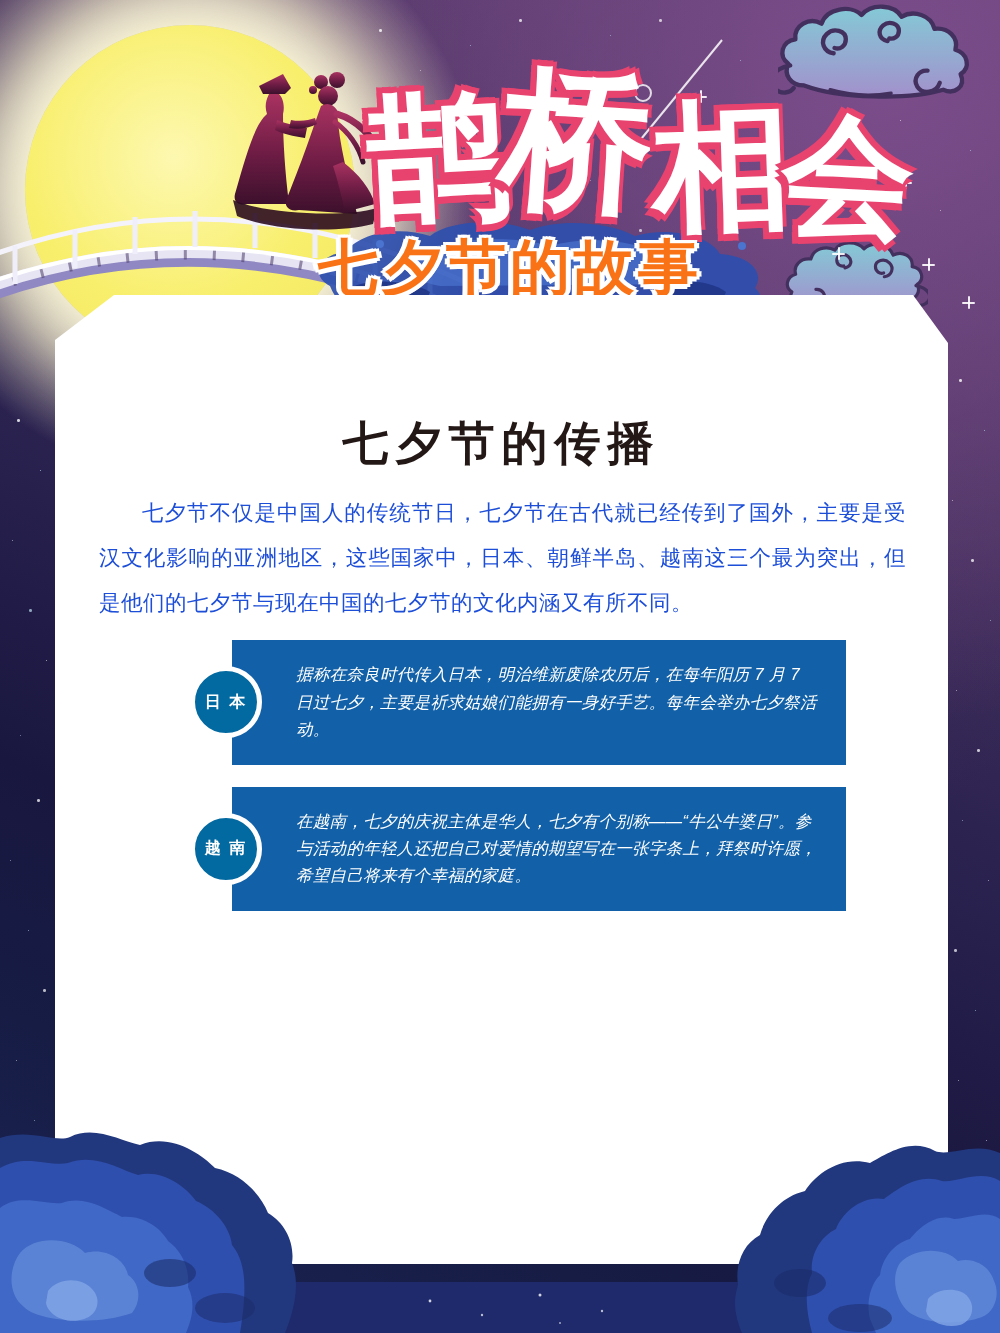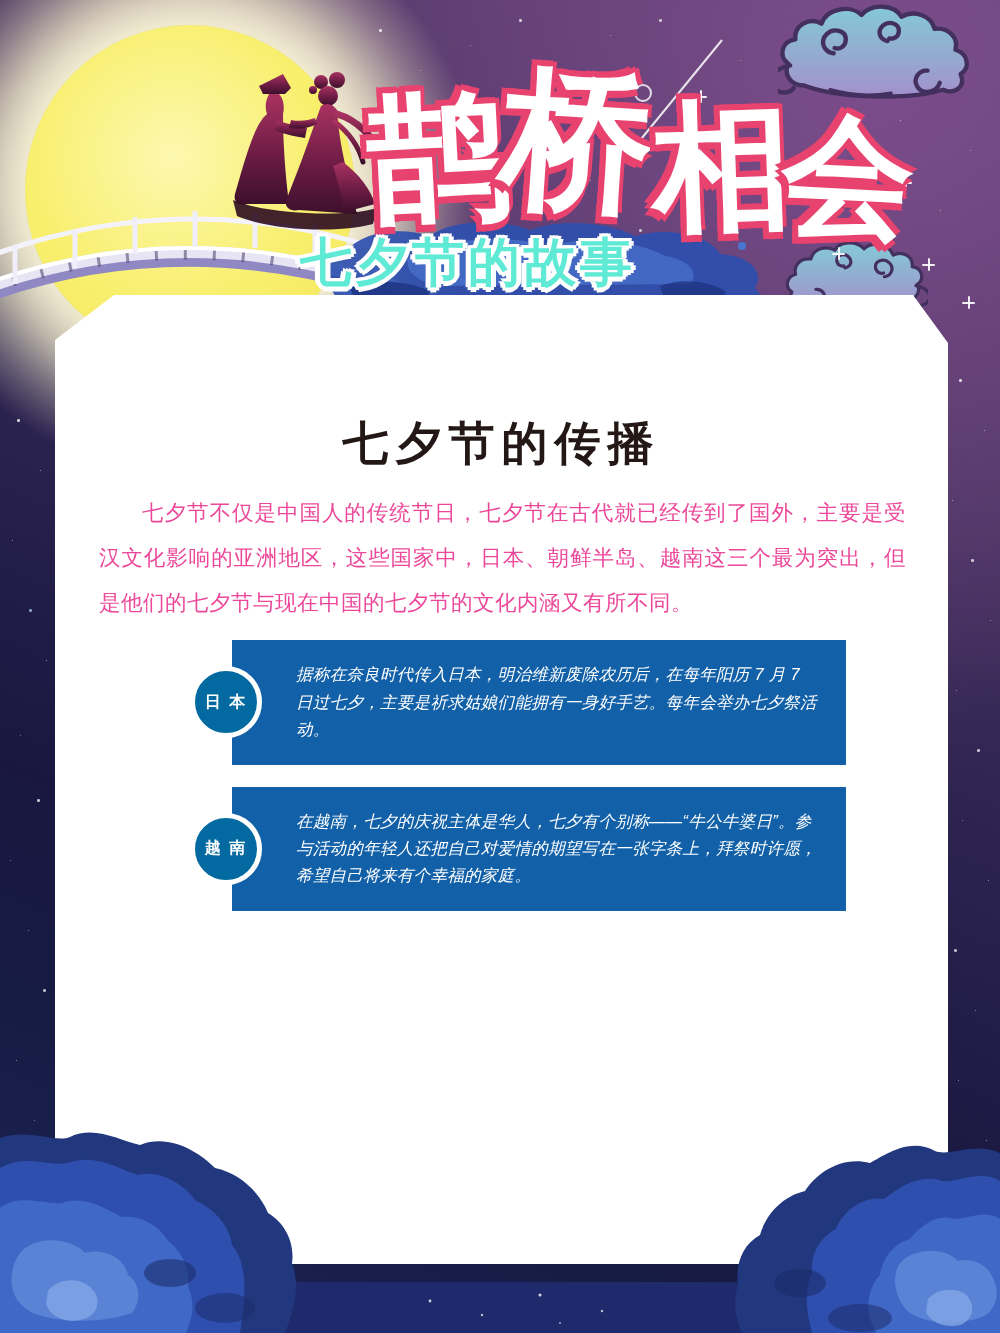--- a/index.html
+++ b/index.html
@@ -65,38 +65,38 @@
   .tchar{
     position:absolute;font-weight:900;color:#ffffff;line-height:1;
     text-shadow:-6px 0 0 #e8436f,0 -6px 0 #e8436f,0 7px 0 #e8436f,
                 -6px -6px 0 #e8436f,-6px 7px 0 #e8436f,4px -5px 0 #e8436f;
   }
   .tc0{left:8px;top:30px;font-size:142px;transform:rotate(-3deg);}
   .tc1{left:142px;top:10px;font-size:152px;transform:rotate(4deg);}
   .tc2{left:292px;top:42px;font-size:140px;transform:rotate(-2deg);}
   .tc3{left:422px;top:56px;font-size:132px;transform:rotate(3deg);}
   .subtitle{
-    left:300px;top:228px;width:420px;z-index:4;
-    font-size:52px;font-weight:900;letter-spacing:4px;color:#5eead4;
+    left:300px;top:228px;width:420px;z-index:4;text-align:center;
+    font-size:60px;font-weight:900;letter-spacing:4px;color:#f97316;
     text-shadow:3px 0 0 #fff,-3px 0 0 #fff,0 3px 0 #fff,0 -3px 0 #fff,
                 3px 3px 0 #fff,-3px -3px 0 #fff,3px -3px 0 #fff,-3px 3px 0 #fff,
                 0 5px 0 #fff,5px 0 0 #fff,-5px 0 0 #fff;
   }
   
   .card{
     left:55px;top:295px;width:893px;height:969px;background:#ffffff;z-index:5;
     clip-path:polygon(59px 0,858px 0,893px 48px,893px 929px,853px 969px,40px 969px,0 929px,0 45px);
   }
   .card-heading{
     margin:118px 0 0 0;text-align:center;
     font-size:46px;font-weight:900;letter-spacing:7px;color:#231815;
   }
   .intro{
     margin:16px 42px 0 44px;
-    font-size:21.5px;line-height:2.1;letter-spacing:.5px;color:#ec4899;
+    font-size:21.5px;line-height:2.1;letter-spacing:.5px;color:#1d4ed8;
     text-indent:2em;text-align:justify;
   }
   .blocks{margin:14px 0 0 135px;width:656px;}
   .block{position:relative;margin-bottom:22px;}
   .block-rect{
     box-sizing:border-box;margin-left:42px;width:614px;
     background:#1261a8;color:#ffffff;
     padding:21px 26px 21px 64px;font-size:16.5px;line-height:1.66;letter-spacing:.3px;font-style:italic;
   }
   .block-circle{

